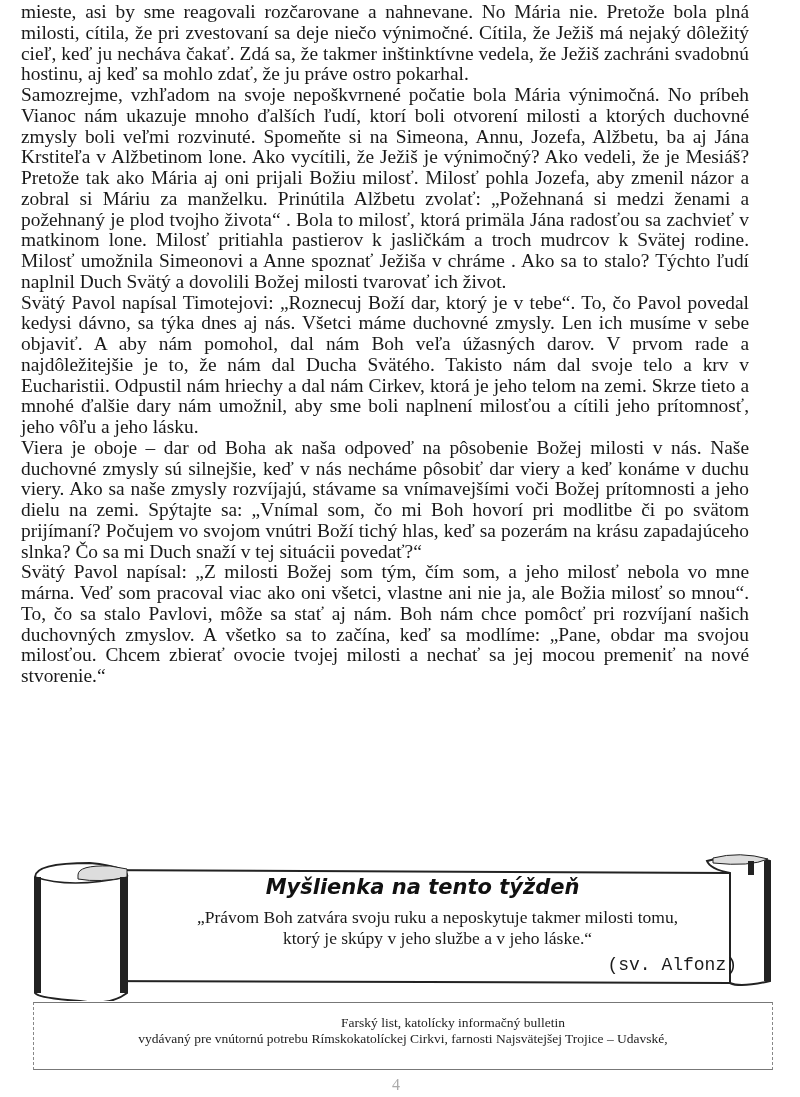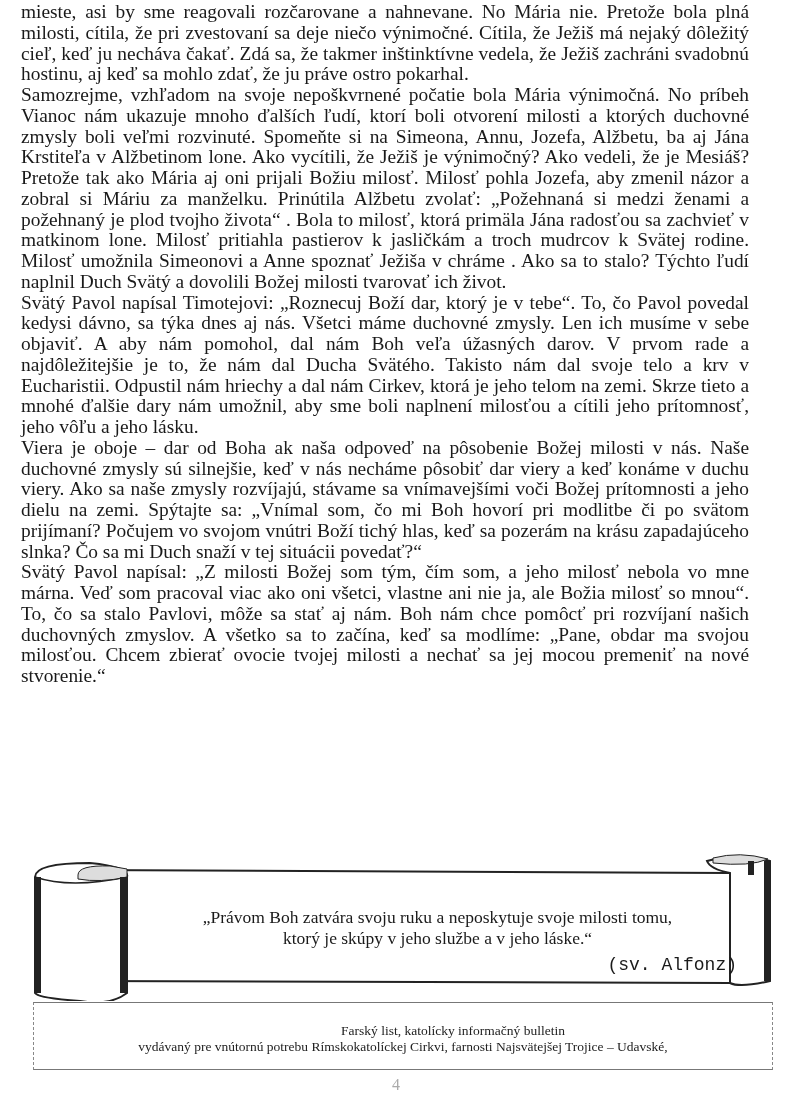--- a/index.html
+++ b/index.html
@@ -26,21 +26,21 @@
   .thought-author {
     position: absolute; right: 38px; top: 102px;
     font-family: Liberation Mono, monospace; font-size: 18px;
   }
   .footer-box {
     position: absolute; left: 33px; top: 1002px; width: 738px; height: 66px;
     border: 1px dashed #888; border-top: 1px solid #777; border-bottom: 1px solid #777;
     text-align: center; font-family: "Liberation Serif", serif; font-size: 13.5px; line-height: 16px;
     color: #222;
   }
-  .footer-box .f1 { margin-top: 20px; margin-left: 100px; }
+  .footer-box .f1 { margin-top: 12px; margin-left: 100px; }
   .page-number {
     position: absolute; left: 392px; top: 1076px; font-family: "Liberation Serif", serif;
     font-size: 16px; color: #aaa;
   }
 </style>
 </head>
 <body>
 
 <div class="text-body">
   <p class="para">mieste, asi by sme reagovali rozčarovane a nahnevane. No Mária nie. Pretože bola plná milosti, cítila, že pri zvestovaní sa deje niečo výnimočné. Cítila, že Ježiš má nejaký dôležitý cieľ, keď ju necháva čakať. Zdá sa, že takmer inštinktívne vedela, že Ježiš zachráni svadobnú hostinu, aj keď sa mohlo zdať, že ju práve ostro pokarhal.</p>
@@ -59,22 +59,23 @@
     <path d="M5 24 Q40 36 97 24" fill="none" stroke="#222" stroke-width="1.5"></path>
     <path d="M48 22 Q48 12 80 13 L97 16 L97 24 Q70 30 48 26 Z" fill="#ddd" stroke="#222" stroke-width="1"></path>
     <rect x="5" y="24" width="6" height="116" fill="#222"></rect>
     <rect x="90" y="24" width="7" height="116" fill="#222"></rect>
 
     <path d="M677 8 Q705 0 740 8 L740 128 Q710 135 700 130 L700 20 Q680 16 677 8 Z" fill="#fff" stroke="#222" stroke-width="2"></path>
     <path d="M683 5 Q710 -2 738 6 Q720 14 683 10 Z" fill="#ddd" stroke="#222" stroke-width="1"></path>
     <rect x="718" y="8" width="6" height="14" fill="#222"></rect>
     <rect x="734" y="8" width="6" height="120" fill="#222"></rect>
   </svg>
+  <div class="thought-title"><span>Myšlienka na tento týždeň</span></div>
   <div class="thought-quote">
-    <div>„Právom Boh zatvára svoju ruku a neposkytuje svoje milosti tomu,</div>
+    <div>„Právom Boh zatvára svoju ruku a neposkytuje takmer milosti tomu,</div>
     <div>ktorý je skúpy v jeho službe a v jeho láske.“</div>
   </div>
   <div class="thought-author">(sv. Alfonz)</div>
 </div>
 
 <div class="footer-box">
   <div class="f1">Farský list, katolícky informačný bulletin</div>
   <div>vydávaný pre vnútornú potrebu Rímskokatolíckej Cirkvi, farnosti Najsvätejšej Trojice – Udavské,</div>
 </div>
 

